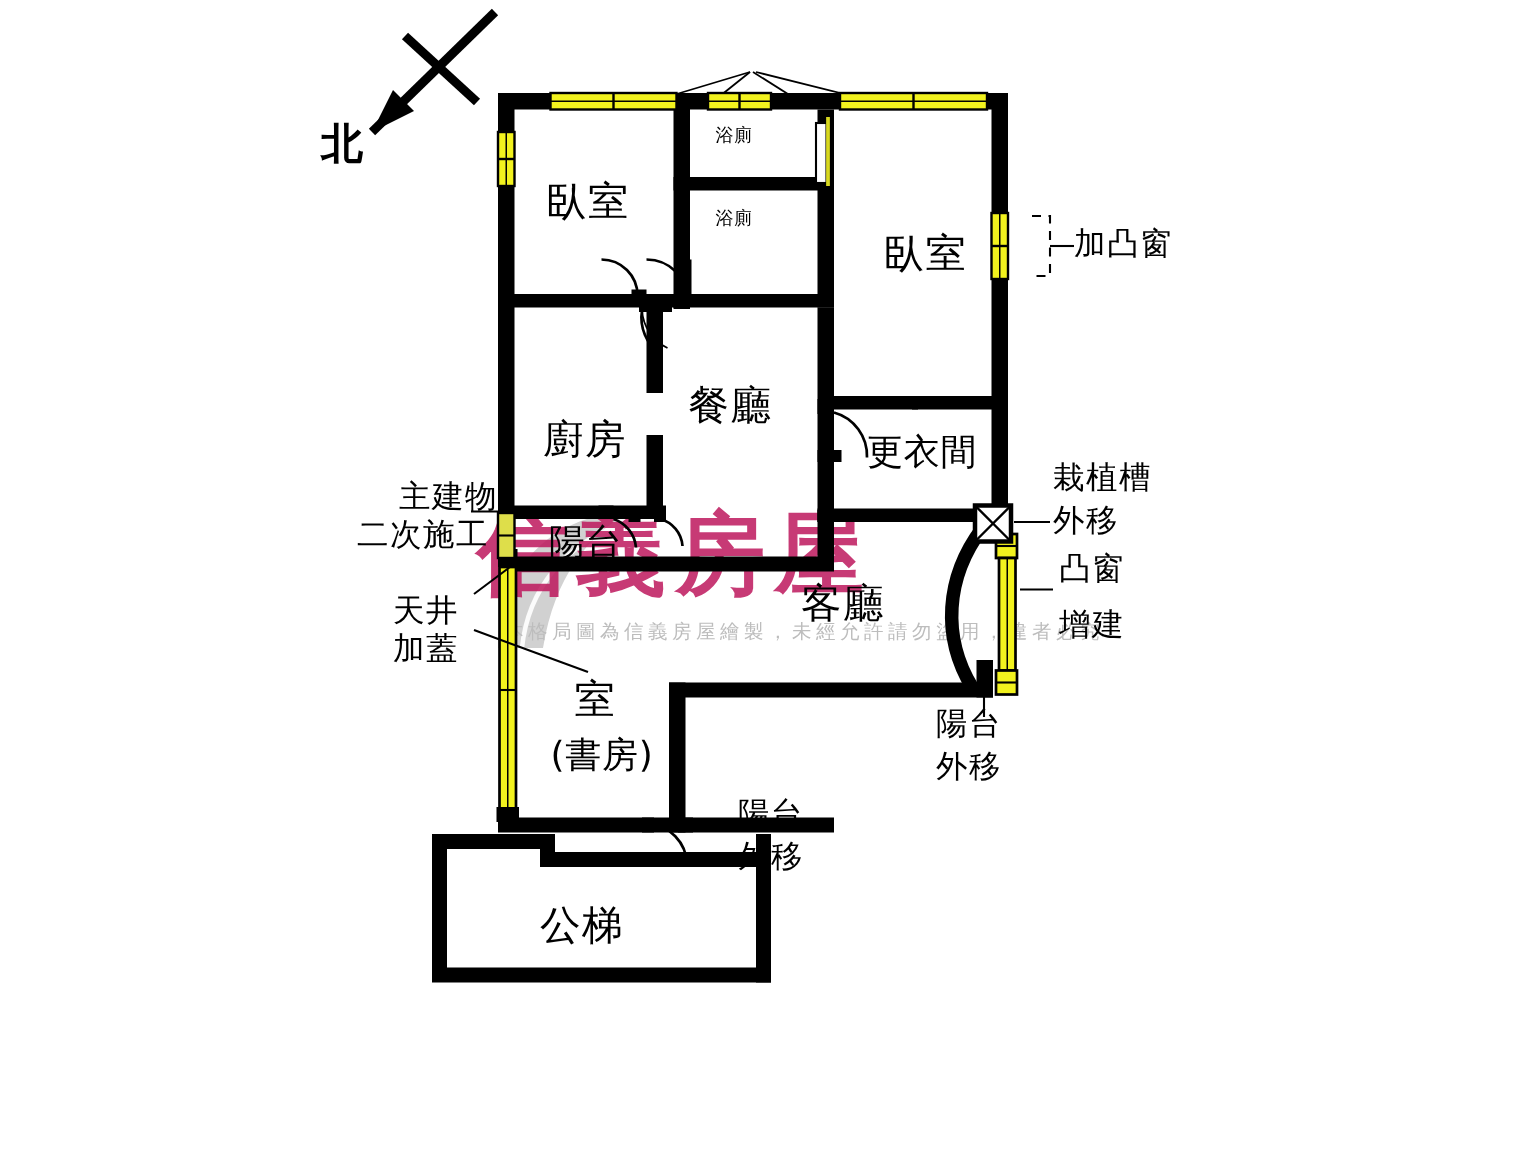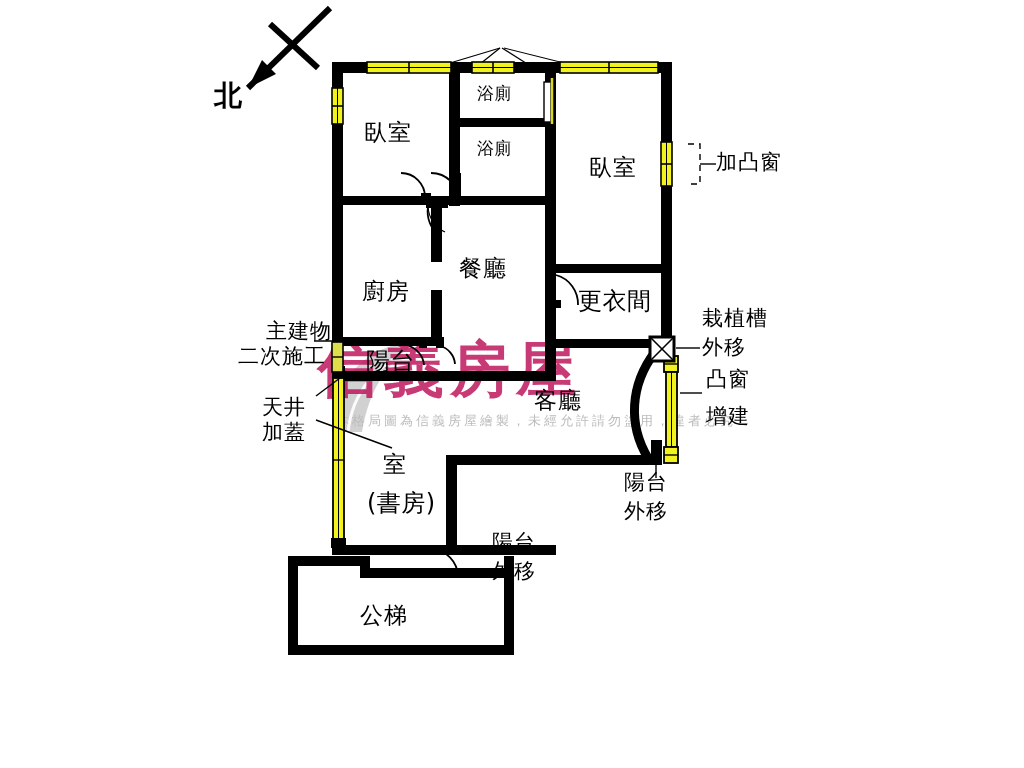--- a/index.html
+++ b/index.html
@@ -13,23 +13,23 @@
   #stage{position:absolute;left:0;top:0;width:1024px;height:768px;}
   svg.plan{position:absolute;left:0;top:0;width:1024px;height:768px;}
   .lbl{
     position:absolute;
     font-family:"DejaVu Sans","Liberation Sans",sans-serif;
     color:#000;
     white-space:nowrap;
     line-height:1.12;
     font-weight:500;
   }
-  .lbl.big{font-size:23px;letter-spacing:1px;}
+  .lbl.big{font-size:27px;letter-spacing:1px;}
   .lbl.mid{font-size:24px;letter-spacing:0.5px;}
-  .lbl.sm{font-size:17px;letter-spacing:0.5px;}
+  .lbl.sm{font-size:12px;letter-spacing:0.5px;}
   .lbl.anno{font-size:21px;letter-spacing:1px;}
   .lbl.north{font-size:28px;font-weight:600;}
   .lbl.title{font-size:24px;letter-spacing:2px;}
   .lbl.rt{text-align:right;}
   #disclaimer{
     position:absolute;left:92px;top:676px;width:848px;
     font-size:19px;line-height:1.45;color:#111;
     letter-spacing:0.3px;text-align:left;
     font-family:"DejaVu Sans","Liberation Sans",sans-serif;
   }

